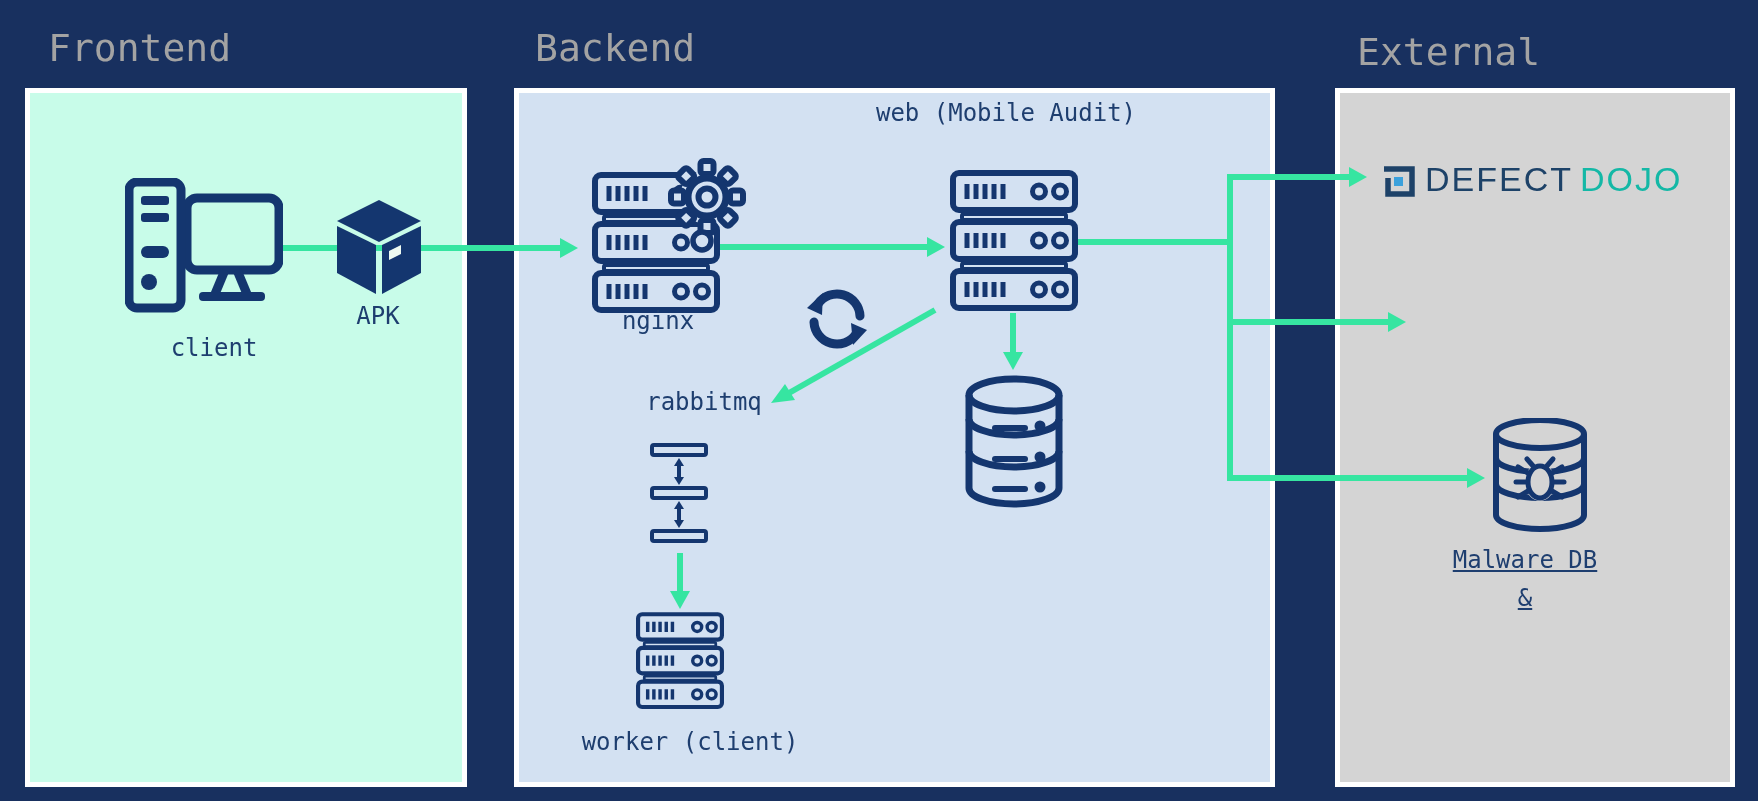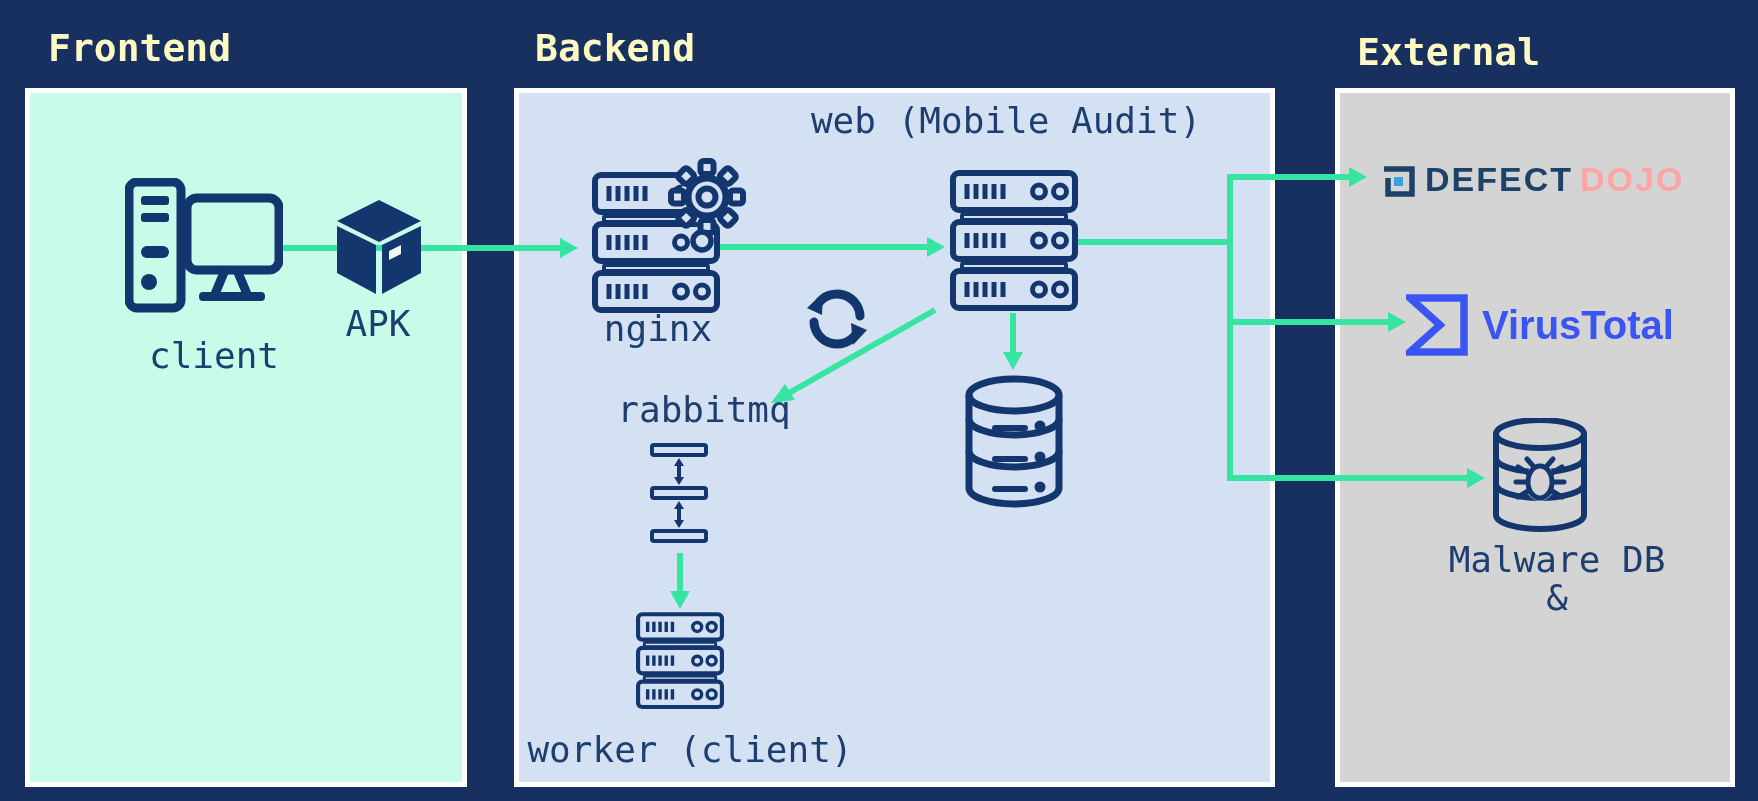--- a/index.html
+++ b/index.html
@@ -2,31 +2,31 @@
 <html><head>
 <meta charset="utf-8">
 <style>
   html,body{margin:0;padding:0;background:#18305f;}
   #canvas{position:relative;width:1758px;height:801px;background:#18305f;overflow:hidden;
           font-family:"DejaVu Sans Mono","Liberation Mono",monospace;}
   .zone{position:absolute;border:5px solid #ffffff;box-sizing:border-box;}
   #zone-frontend{left:25px;top:88px;width:442px;height:699px;background:#c8fce9;}
   #zone-backend{left:514px;top:88px;width:761px;height:699px;background:#d3e1f2;}
   #zone-external{left:1335px;top:88px;width:400px;height:699px;background:#d4d4d4;}
-  .zone-title{position:absolute;color:#fef9c3;font-weight:bold;font-size:38px;white-space:nowrap;}
+  .zone-title{position:absolute;color:#a3a3a3;font-weight:normal;font-size:38px;white-space:nowrap;}
   .wires{position:absolute;left:0;top:0;z-index:3;pointer-events:none;}
   .icon{position:absolute;z-index:4;}
   .lbl{position:absolute;z-index:5;transform:translateX(-50%);white-space:nowrap;
-       color:#1e3e6f;font-size:36px;line-height:1.15;}
+       color:#1e3e6f;font-size:24px;line-height:1.15;}
   .lbl-center{text-align:center;}
   #logo-defectdojo{position:absolute;z-index:5;display:flex;align-items:center;}
-  #logo-defectdojo .dd-word{font-family:"Liberation Sans",sans-serif;font-weight:bold;
+  #logo-defectdojo .dd-word{font-family:"Liberation Sans",sans-serif;font-weight:normal;
        font-size:34px;letter-spacing:2px;}
   #dd-word-defect{color:#1d4268;margin-left:10px;}
-  #dd-word-dojo{color:#fca5a5;margin-left:7px;}
+  #dd-word-dojo{color:#14b8a6;margin-left:7px;}
   #logo-virustotal{position:absolute;z-index:5;display:flex;align-items:center;}
   #vt-text{font-family:"Liberation Sans",sans-serif;font-weight:bold;font-size:40px;
        color:#3b55f0;margin-left:14px;}
   #lbl-malware{line-height:38px;}
 </style>
 </head>
 <body>
 
 <div id="canvas">
 
@@ -194,26 +194,20 @@
 
   <div id="logo-defectdojo" style="left:1381px;top:160px;">
     <svg width="34" height="36" viewBox="0 0 34 36">
       <path d="M3,7 H31 V32 H7 V16" fill="none" stroke="#1d4268" stroke-width="5.5"></path>
       <rect x="13" y="15" width="9" height="9" fill="#3ba1dc"></rect>
     </svg>
     <span class="dd-word" id="dd-word-defect">DEFECT</span>
     <span class="dd-word" id="dd-word-dojo">DOJO</span>
   </div>
 
-  <div id="logo-virustotal" style="left:1406px;top:294px;">
-    <svg width="62" height="62" viewBox="0 0 62 62">
-      <path d="M4,4 H58 V58 H4 L34,31 Z" fill="none" stroke="#3b55f0" stroke-width="7.5" stroke-linejoin="miter"></path>
-    </svg>
-    <span id="vt-text">VirusTotal</span>
-  </div>
 
   <svg class="icon" style="left:1492px;top:418px;" width="96" height="116" viewBox="0 0 96 116">
     <g stroke="#14366f" stroke-width="6" fill="none">
       <ellipse cx="48" cy="16" rx="44" ry="14"></ellipse>
       <path d="M4,16 V97"></path>
       <path d="M92,16 V97"></path>
       <path d="M4,97 A44,14 0 0 0 92,97"></path>
       <path d="M4,40 A44,14 0 0 0 92,40"></path>
       <path d="M4,66 A44,14 0 0 0 92,66"></path>
     </g>
@@ -225,18 +219,18 @@
         <path d="M54,49 L61,41"></path>
         <path d="M36,55 L26,49"></path>
         <path d="M60,55 L70,49"></path>
         <path d="M35,64 L24,64"></path>
         <path d="M61,64 L72,64"></path>
         <path d="M36,73 L26,79"></path>
         <path d="M60,73 L70,79"></path>
       </g>
     </g>
   </svg>
-  <div class="lbl lbl-center" id="lbl-malware" style="left:1557px;top:541px;">
+  <div class="lbl lbl-center" id="lbl-malware" style="left:1525px;top:541px;text-decoration:underline;">
     <span style="display:block">Malware DB</span>
     <span style="display:block">&amp;</span>
   </div>
 
 </div>
 
 </body></html>

